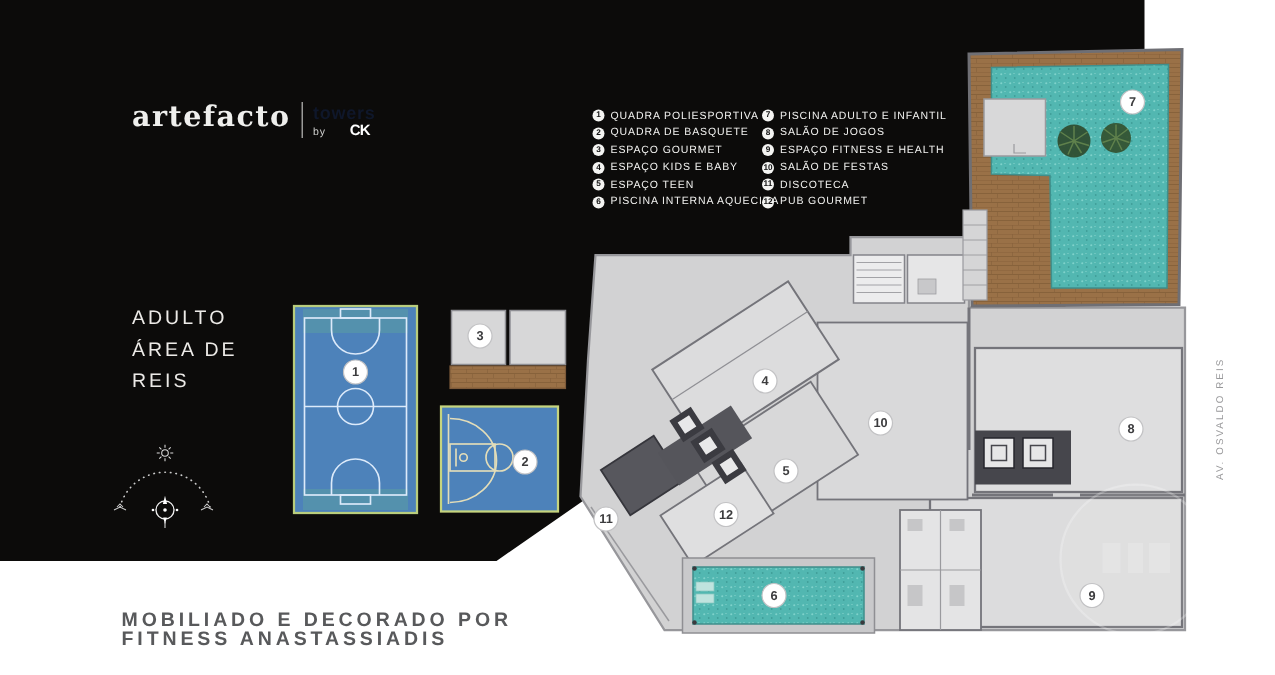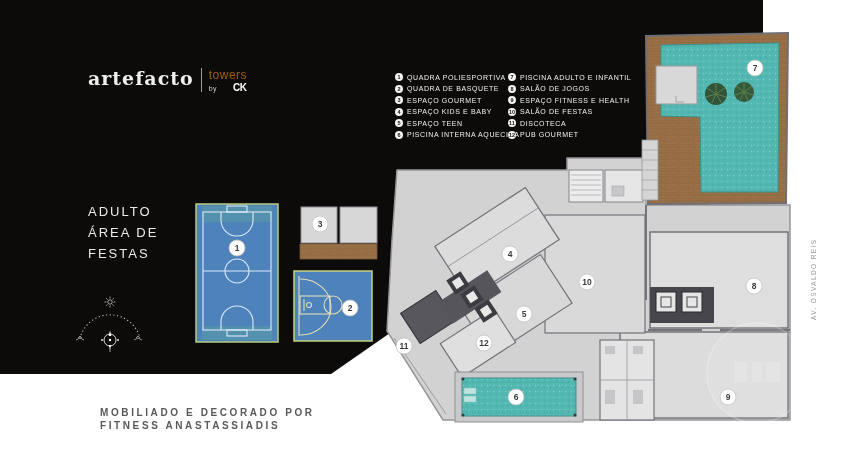--- a/index.html
+++ b/index.html
@@ -7,37 +7,37 @@
     position:relative;width:850px;height:450px;overflow:hidden;
     background:var(--page-white,#fff);
     font-family:"Liberation Sans",sans-serif;
   }
   #plan-svg{position:absolute;left:0;top:0;}
   
   .logo{position:absolute;left:88px;top:68px;display:flex;align-items:flex-start;color:#efefed;}
   .logo-name{font-family:"DejaVu Serif",serif;font-weight:bold;font-size:19px;letter-spacing:1px;line-height:20px;}
   .logo-divider{width:1px;height:24px;background:#9a9a98;margin:0 7px;}
   .logo-right{display:flex;flex-direction:column;line-height:10px;padding-top:1px;}
-  .logo-product{font-size:12px;font-weight:400;color:#a16207;letter-spacing:.5px;line-height:12px;}
+  .logo-product{font-size:12px;font-weight:700;color:#0f172a;letter-spacing:.5px;line-height:12px;}
   .logo-by{font-size:7px;color:#cfcfcd;letter-spacing:.5px;}
   .logo-ck{font-size:10px;font-weight:bold;color:#fff;letter-spacing:-.5px;margin-left:16px;}
   
   .plan-title{position:absolute;left:88px;top:201px;color:#eceae7;font-size:13px;
     letter-spacing:2px;line-height:21px;font-weight:400;}
   
   .legend-col{position:absolute;top:73px;display:flex;flex-direction:column;gap:3.6px;}
   #legend-col1{left:395px;}
   #legend-col2{left:508px;}
   .lrow{display:flex;align-items:center;height:8px;}
   .lbadge{width:8px;height:8px;border-radius:50%;background:#f4f4f2;color:#111;
     font-size:5.5px;font-weight:bold;display:flex;align-items:center;justify-content:center;flex:0 0 8px;}
   .llabel{color:#f2f2f0;font-size:7px;letter-spacing:.6px;margin-left:4px;white-space:nowrap;}
   
-  .footer{position:absolute;left:100px;top:406px;color:var(--text-gray,#58595b);
-    font-size:10px;font-weight:600;letter-spacing:2.6px;line-height:13px;}
+  .footer{position:absolute;left:81px;top:406px;color:var(--text-gray,#58595b);
+    font-size:13px;font-weight:600;letter-spacing:2.6px;line-height:13px;}
   
   .street{position:absolute;left:810px;top:224px;height:96px;color:#98989a;font-size:6.5px;
     letter-spacing:1.4px;writing-mode:vertical-rl;transform:rotate(180deg);white-space:nowrap;}
   
   .compass{position:absolute;left:72px;top:292px;}
 </style>
 </head>
 <body>
 
 <div id="stage">
@@ -247,21 +247,21 @@
       <span class="logo-product">towers</span>
       <span>
         <span class="logo-by">by</span><span class="logo-ck">CK</span>
       </span>
     </span>
   </div>
 
   <div class="plan-title">
     <div>ADULTO</div>
     <div>ÁREA DE</div>
-    <div>FESTAS</div>
+    <div>REIS</div>
   </div>
 
   <div id="legend-col1" class="legend-col">
       <div class="lrow">
         <span class="lbadge">1</span>
         <span class="llabel">QUADRA POLIESPORTIVA</span>
       </div>
       <div class="lrow">
         <span class="lbadge">2</span>
         <span class="llabel">QUADRA DE BASQUETE</span>

